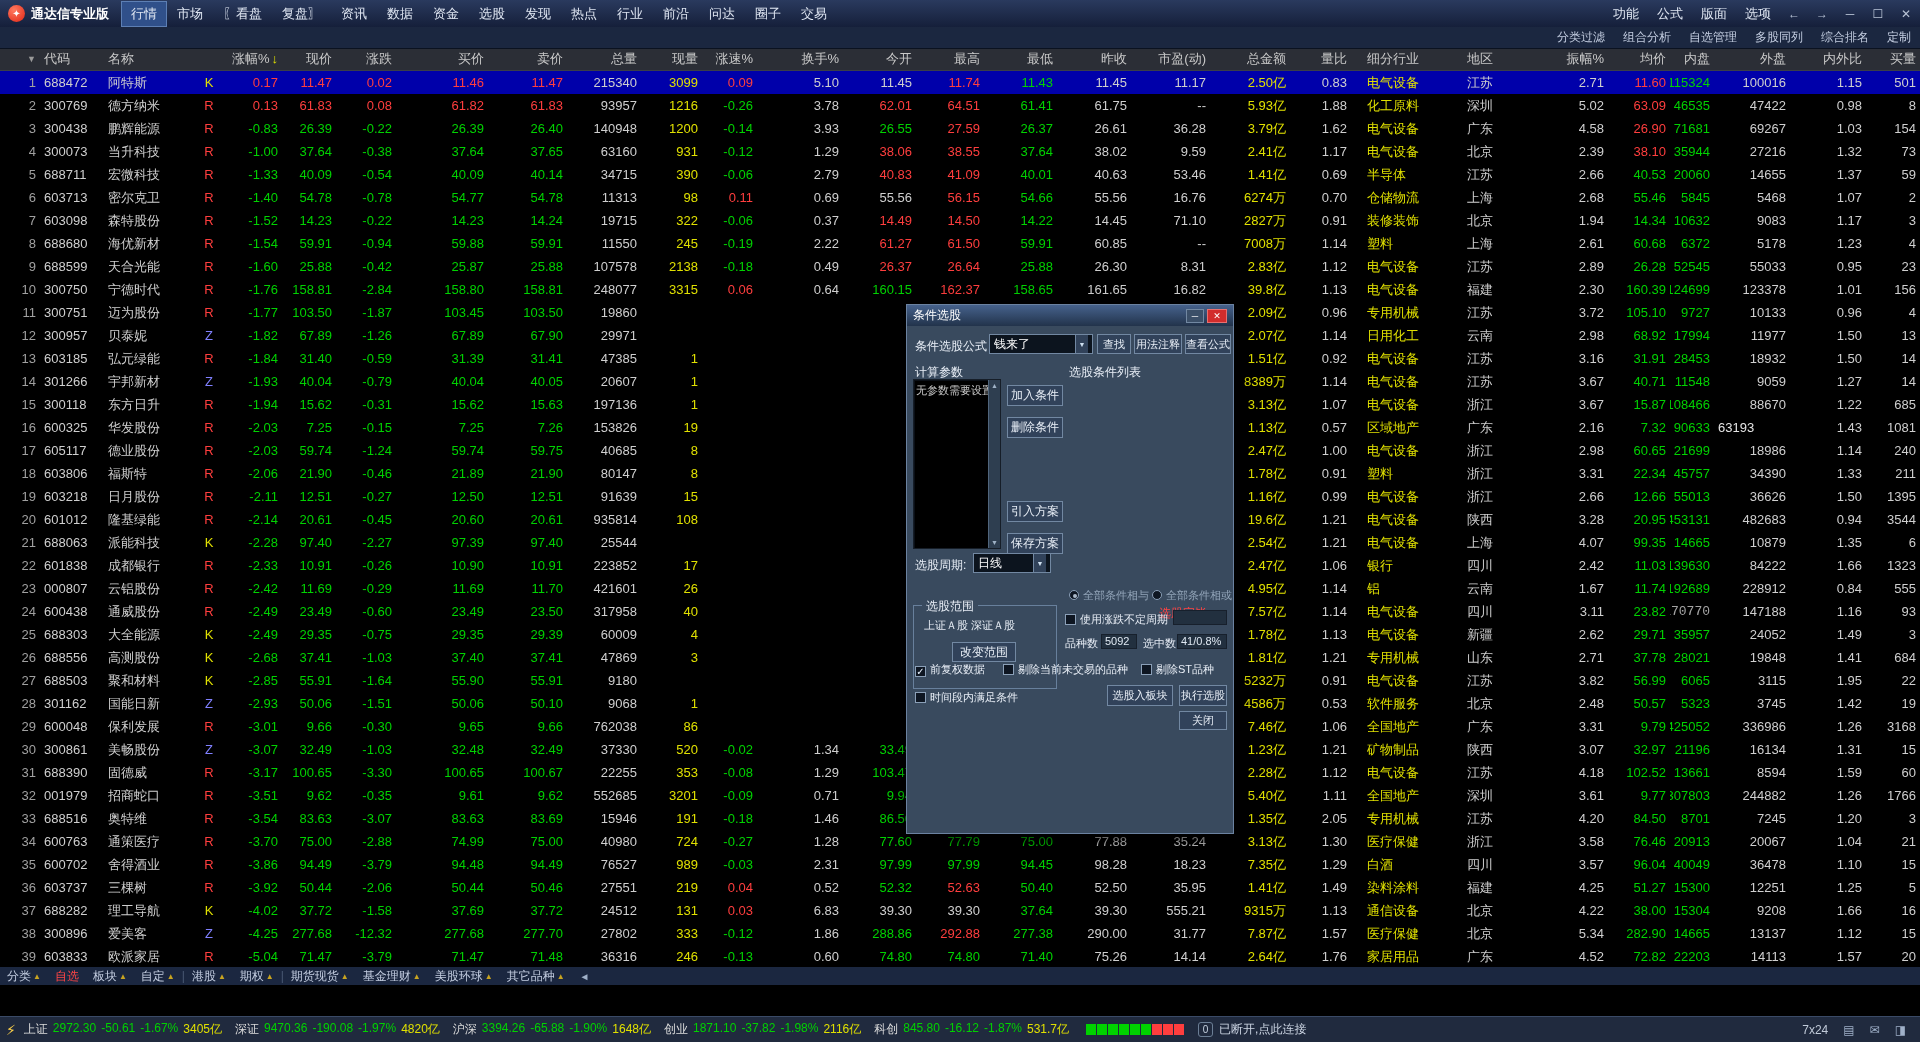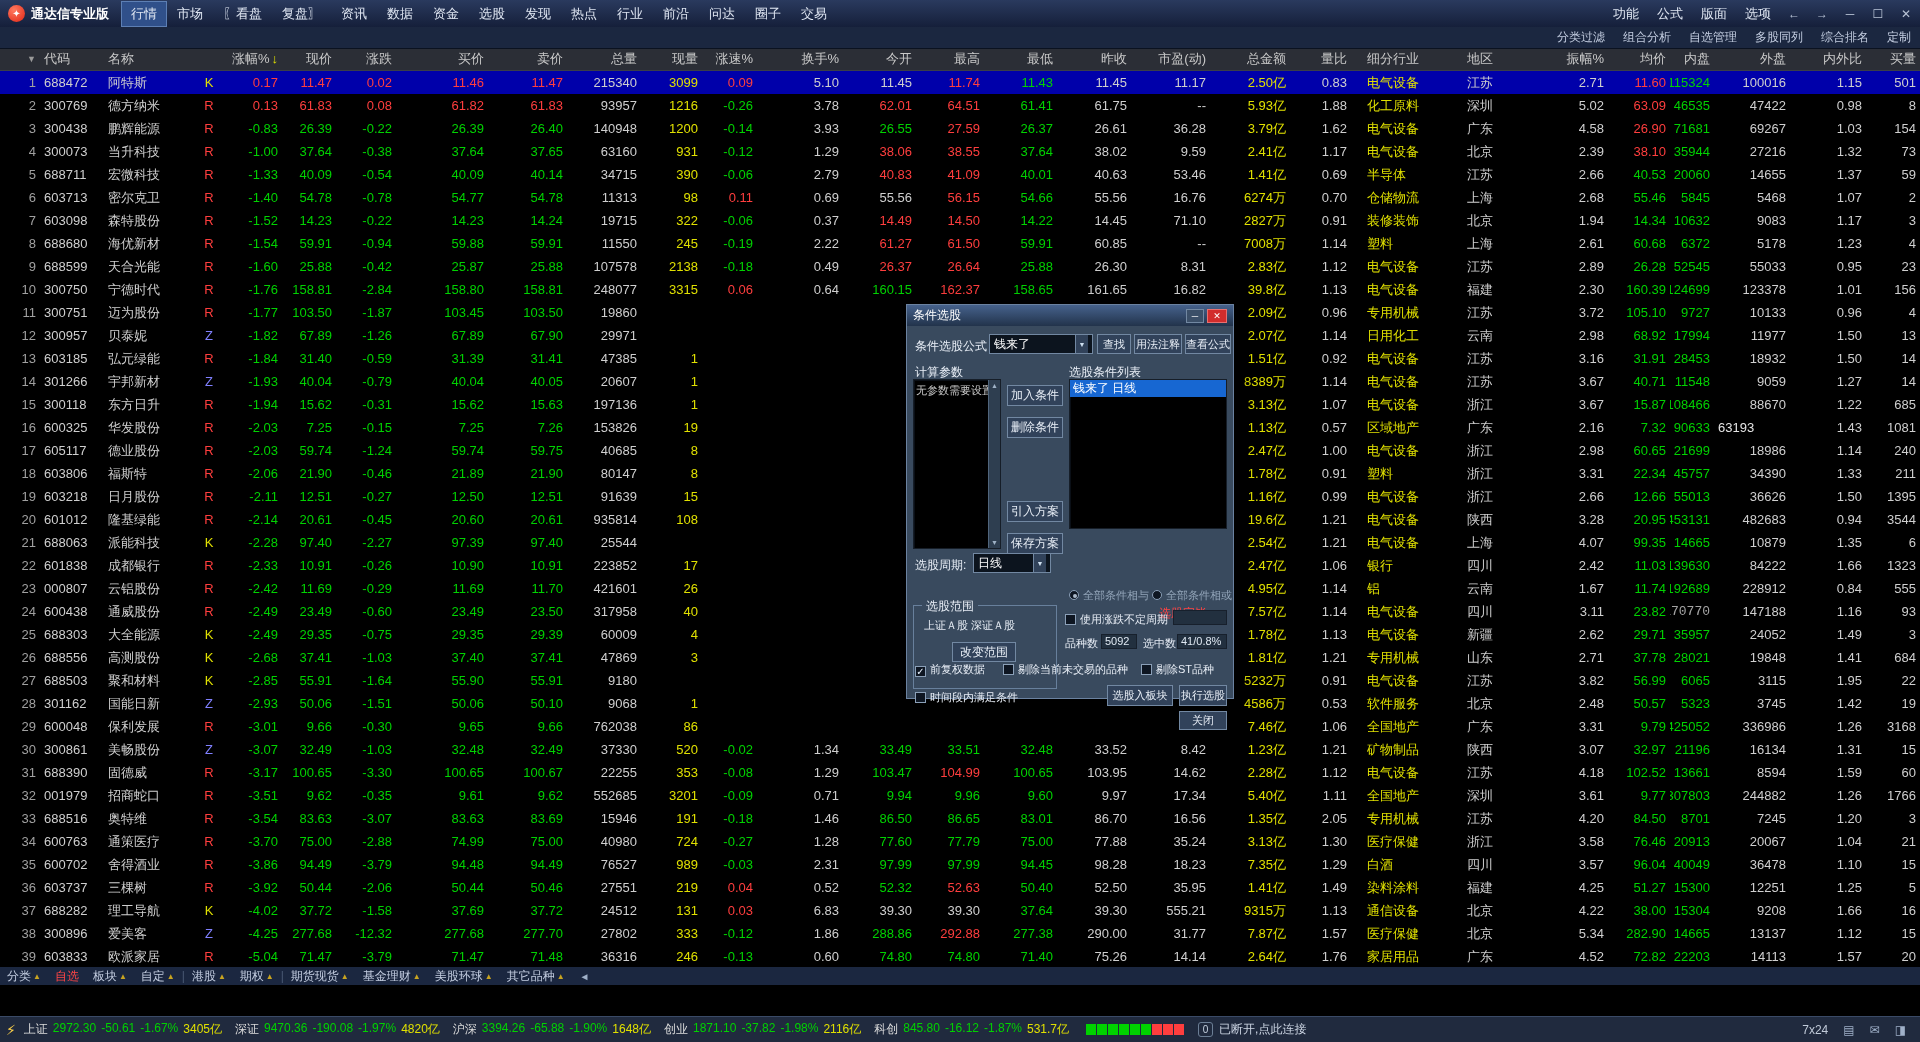--- a/index.html
+++ b/index.html
@@ -38,21 +38,21 @@
   table { border-collapse:collapse; table-layout:fixed; width:1920px; font-size:13px; }
   thead th { height:21px; background:#2b2e36; color:#c9c9c9; font-weight:normal;
     padding:0 4px; white-space:nowrap; overflow:hidden; border-bottom:1px solid #3a3e48; }
   thead th:first-child { font-size:9px; color:#9a9a9a; text-align:left; padding-left:6px; }
   tbody td { height:23px; line-height:23px; padding:0 4px; white-space:nowrap; overflow:hidden; }
   td:nth-child(21), th:nth-child(21) { padding-left:16px; }
   td:nth-child(22), th:nth-child(22) { padding-left:12px; }
   .sort-arrow { color:#e0e000; margin-left:2px; }
 
   
-  .dialog { position:absolute; left:906px; top:304px; width:328px; height:395px;
+  .dialog { position:absolute; left:906px; top:304px; width:328px; height:530px;
     background:#394a5e; border:1px solid #6b82a0; box-shadow:3px 5px 16px rgba(0,0,0,.85);
     font-size:12px; color:#e8eef6; z-index:20; }
   .dlg-title { position:absolute; left:0; top:0; right:0; height:21px;
     background:linear-gradient(#46628c,#22334b); display:flex; align-items:center;
     padding:0 6px; color:#ffffff; }
   .dlg-min { margin-left:auto; width:18px; height:14px; background:#3b4f68;
     border:1px solid #7288a2; font-size:9px; line-height:12px; text-align:center; }
   .dlg-close { width:20px; height:14px; background:#d22c2c; border:1px solid #e87070;
     color:#fff; font-size:9px; line-height:12px; text-align:center; margin-left:3px; }
   .dlbl { position:absolute; white-space:nowrap; }
@@ -1428,23 +1428,20 @@
       <span class="sarr" style="bottom:2px">▼</span>
     </div>
   </div>
 
   <div class="dbtn" style="left:100px;top:80px;width:56px;height:21px">加入条件</div>
   <div class="dbtn" style="left:100px;top:112px;width:56px;height:21px">删除条件</div>
   <div class="dbtn" style="left:100px;top:196px;width:56px;height:21px">引入方案</div>
   <div class="dbtn" style="left:100px;top:228px;width:56px;height:21px">保存方案</div>
 
   <div class="dlbl" style="left:162px;top:59px">选股条件列表</div>
-  <div class="dlb" style="left:162px;top:74px;width:158px;height:150px">
-      <div class="cond-item sel">钱来了  日线</div>
-    </div>
 
   <div class="dlbl" style="left:8px;top:252px">选股周期:</div>
   <div class="combo" style="left:66px;top:248px;width:78px;height:20px">
     <span>日线</span>
     <span class="arr">▼</span>
   </div>
 
   <div class="dlbl dis" style="left:162px;top:283px;font-size:11px">
     <span class="radio on"></span><span>全部条件相与</span>
   </div>

